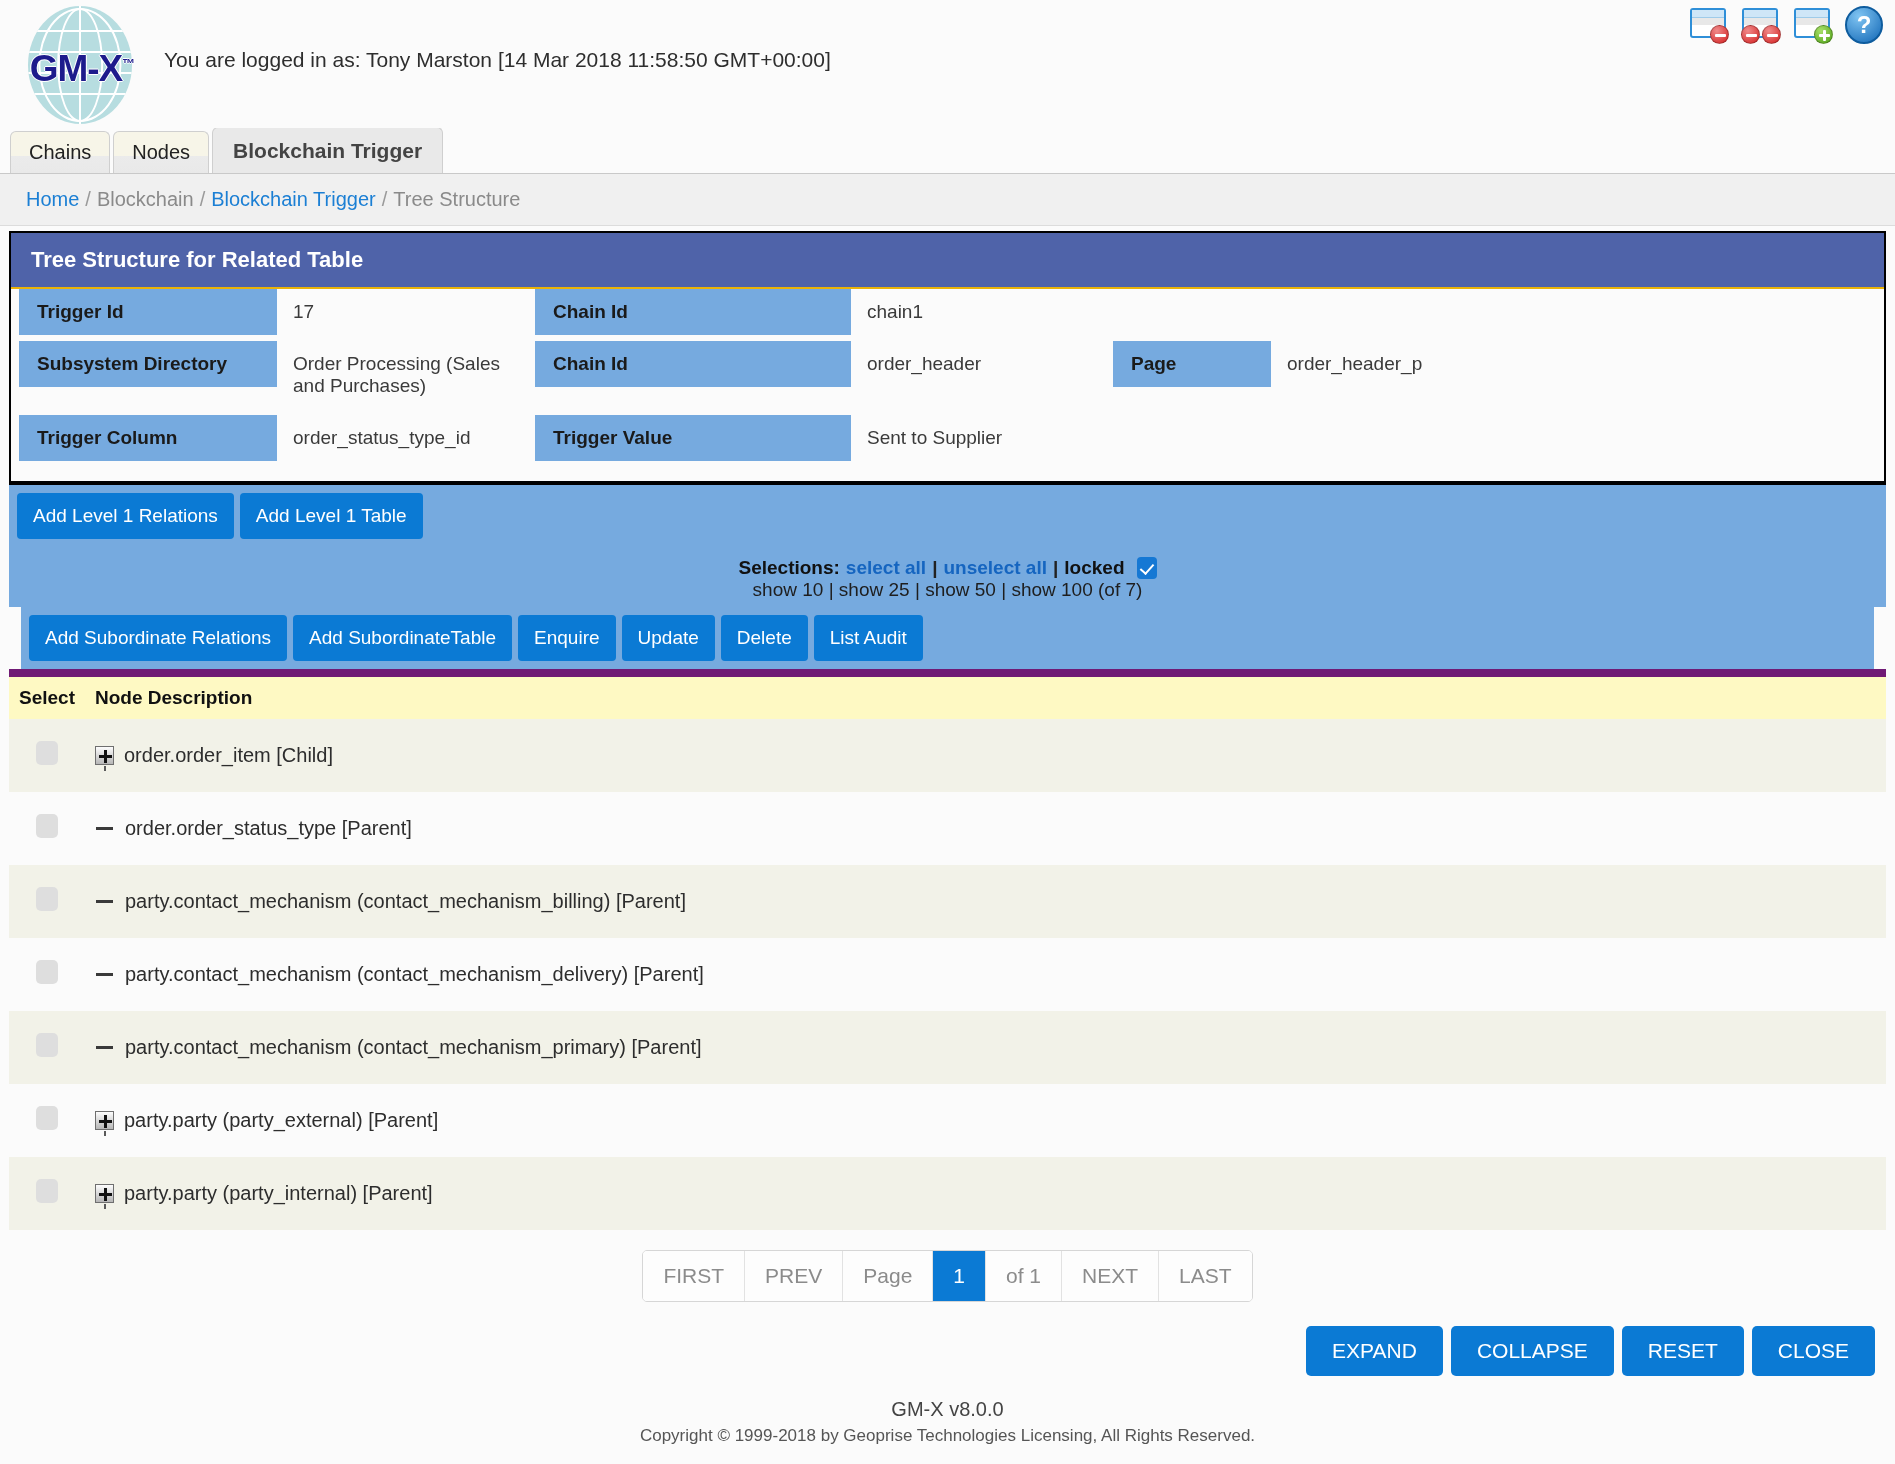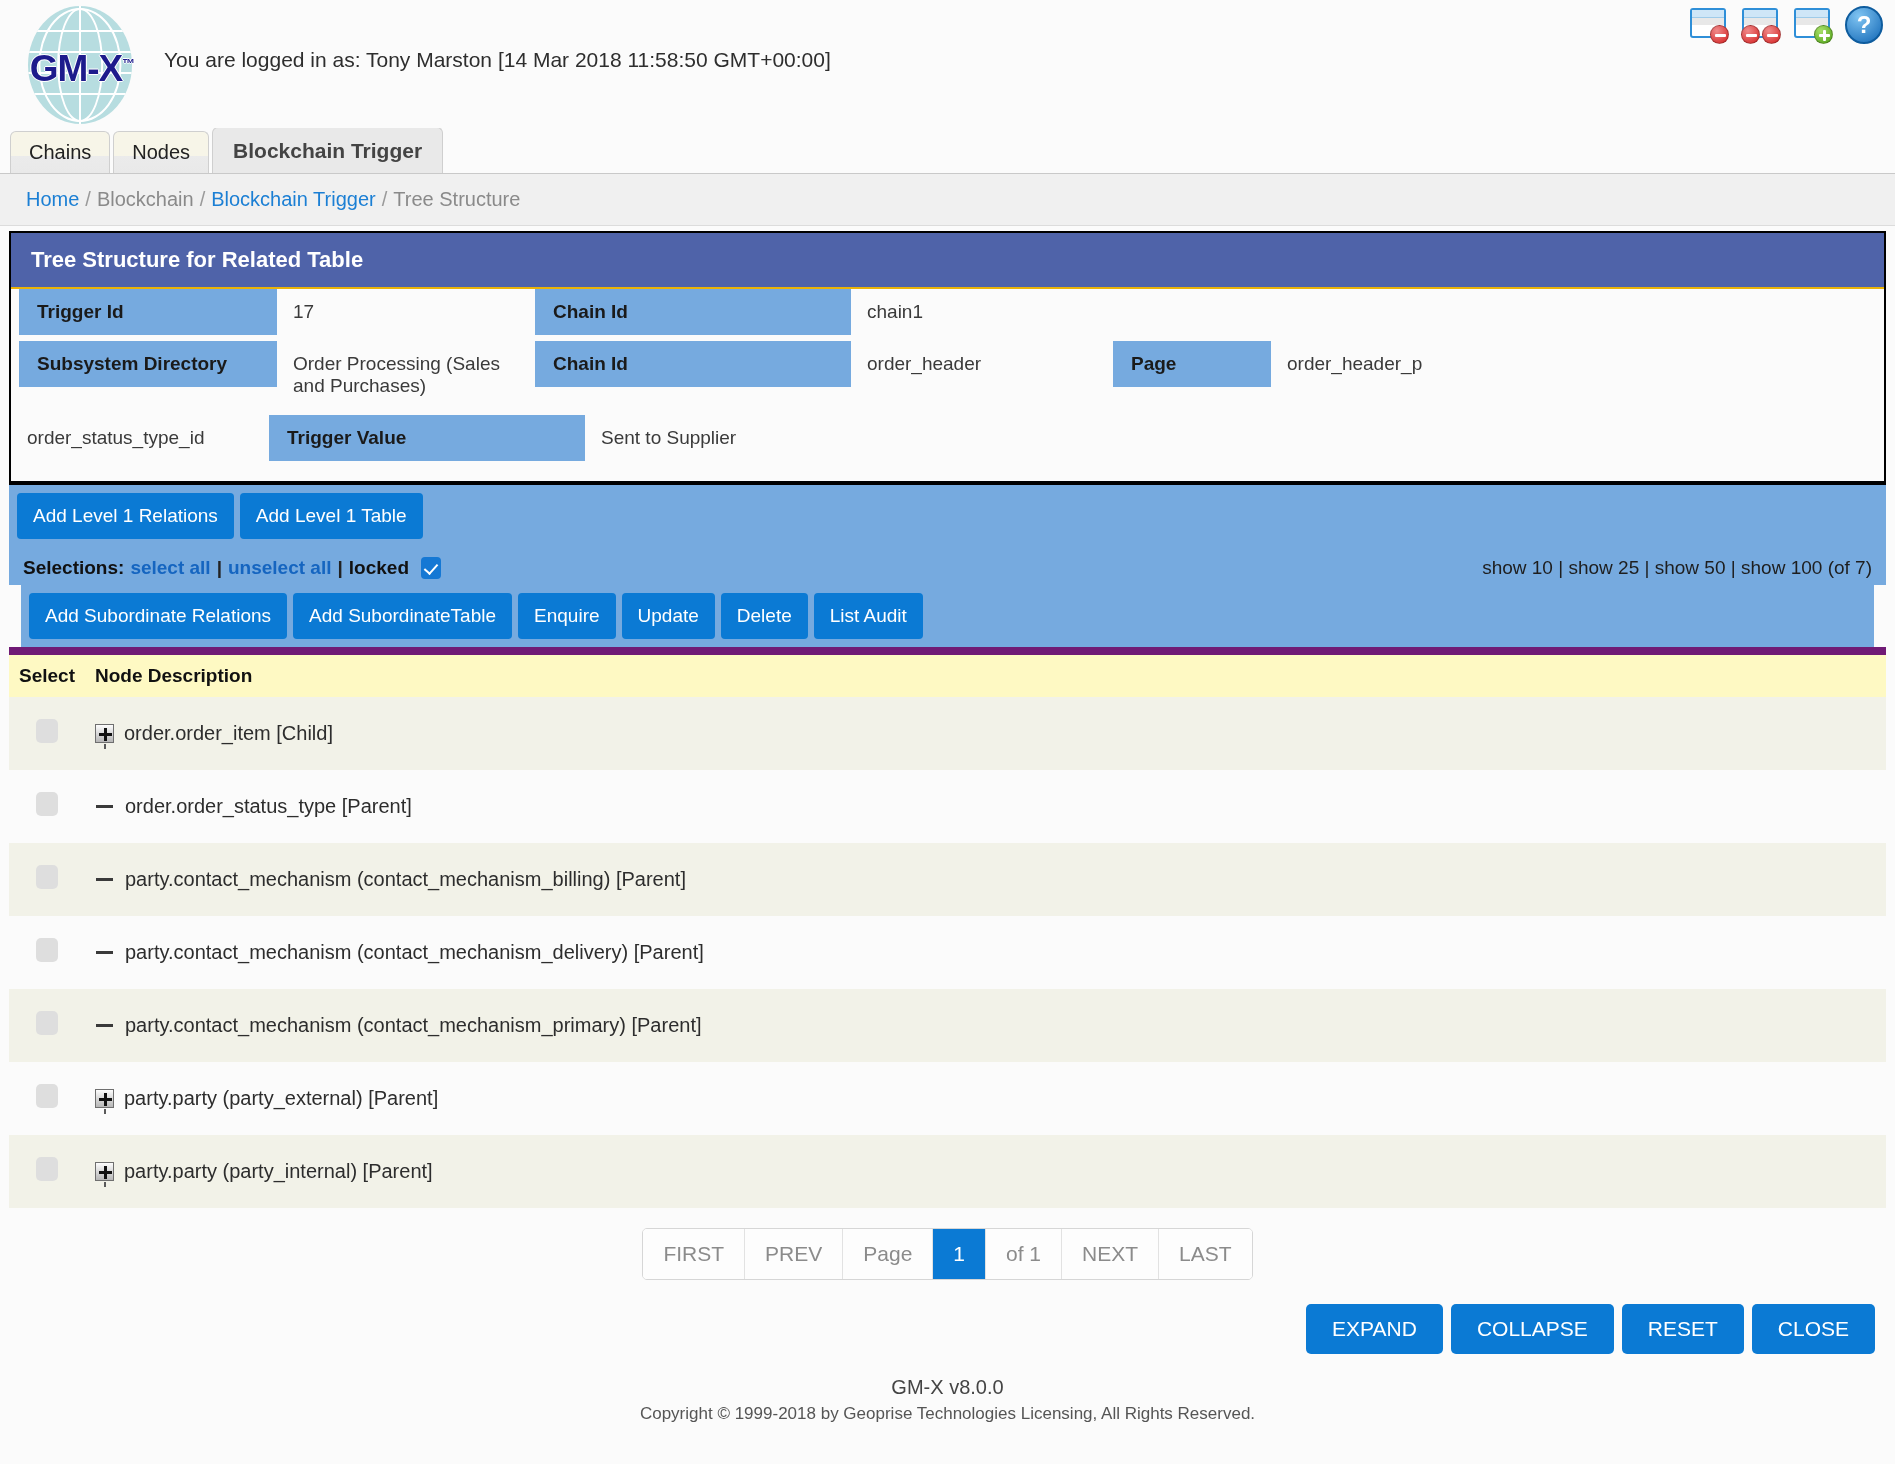--- a/index.html
+++ b/index.html
@@ -242,20 +242,21 @@
     font-family: "Liberation Sans", sans-serif;
   }
   .selbar {
     background: #76aadf;
     padding: 10px 14px 6px 14px;
     display: flex;
     align-items: center;
     justify-content: space-between;
     font-size: 19px;
     color: #111;
+    flex-direction: column;
   }
   .selbar .left { display: flex; align-items: baseline; gap: 6px; font-weight: bold; }
   .selbar a { color: #1565c0; text-decoration: none; font-weight: bold; cursor: pointer; }
   .selbar .bar { color: #222; font-weight: bold; }
   .chk {
     width: 20px; height: 22px;
     background: #1578d4;
     border-radius: 4px;
     position: relative;
     display: inline-block;
@@ -447,20 +448,21 @@
     <div class="frow">
       <div class="lbl w-lbl1">Subsystem Directory</div>
       <div class="val w-val1">Order Processing (Sales and Purchases)</div>
       <div class="lbl w-lbl2">Chain Id</div>
       <div class="val" style="width:262px;flex:0 0 262px">order_header</div>
       <div class="lbl w-lbl3">Page</div>
       <div class="val w-val3">order_header_p</div>
     </div>
 
     <div class="frow">
+      <div class="lbl w-lbl1">Trigger Column</div>
       <div class="val w-val1">order_status_type_id</div>
       <div class="lbl w-lbl2">Trigger Value</div>
       <div class="val w-val2">Sent to Supplier</div>
     </div>
     <div style="height:14px"></div>
   </div>
 </div>
 
 <div class="actionbar" style="margin:0 9px;">
   <button class="btn">Add Level 1 Relations</button>

